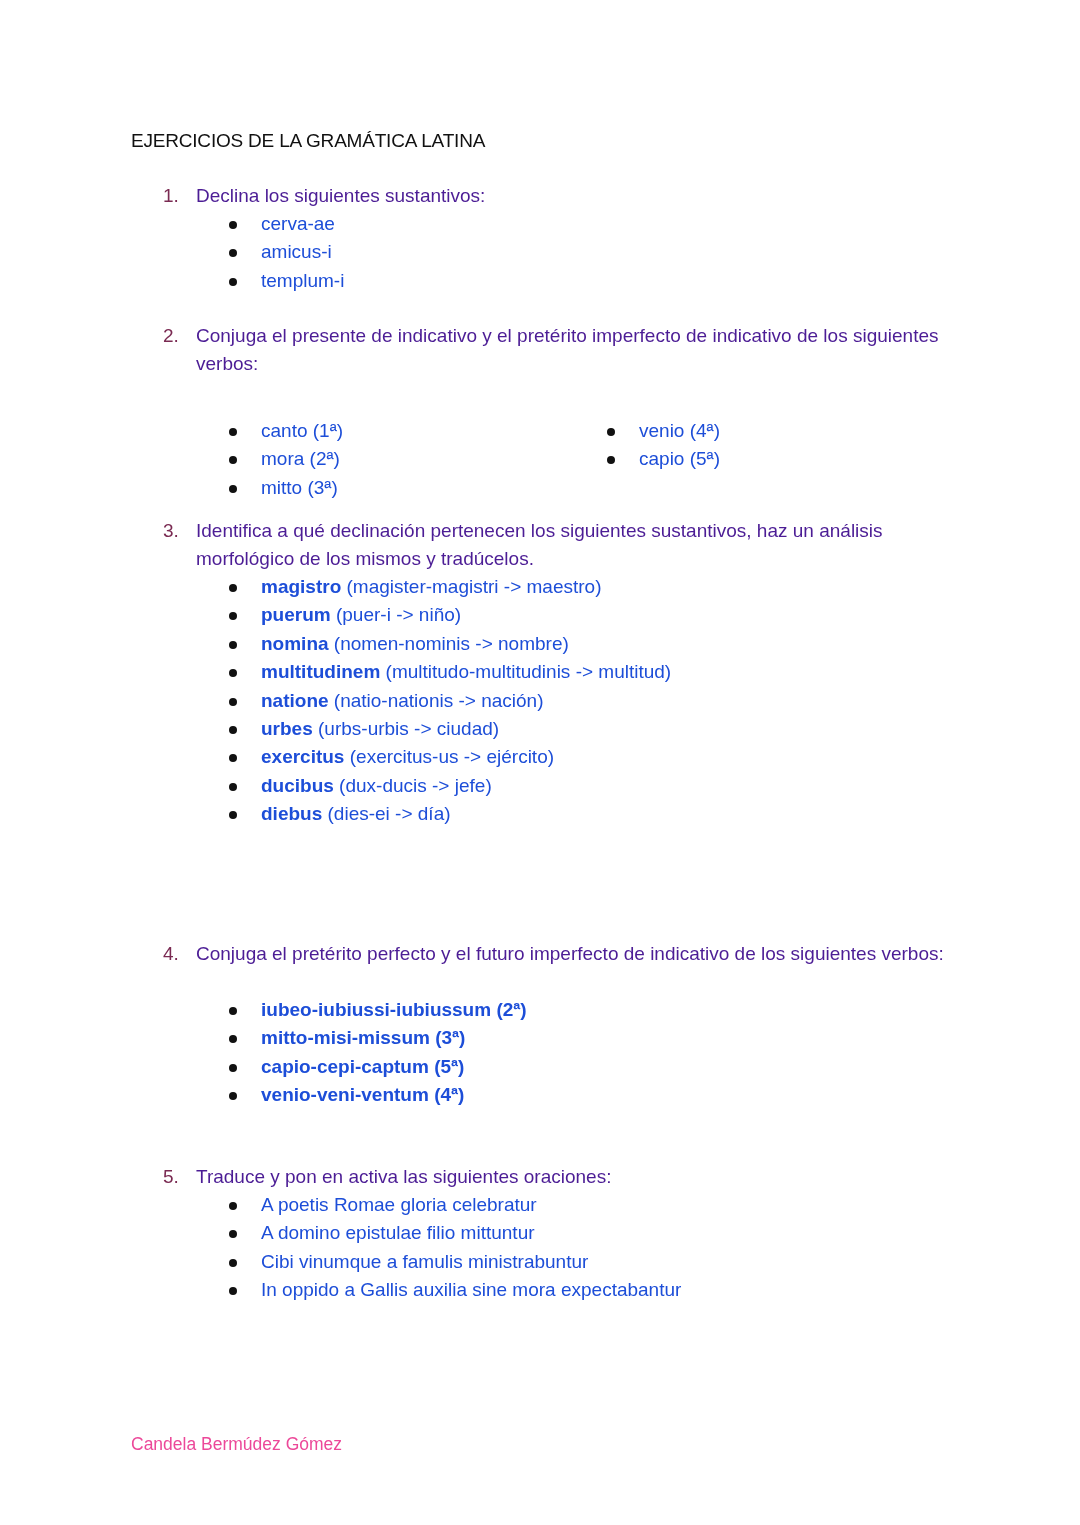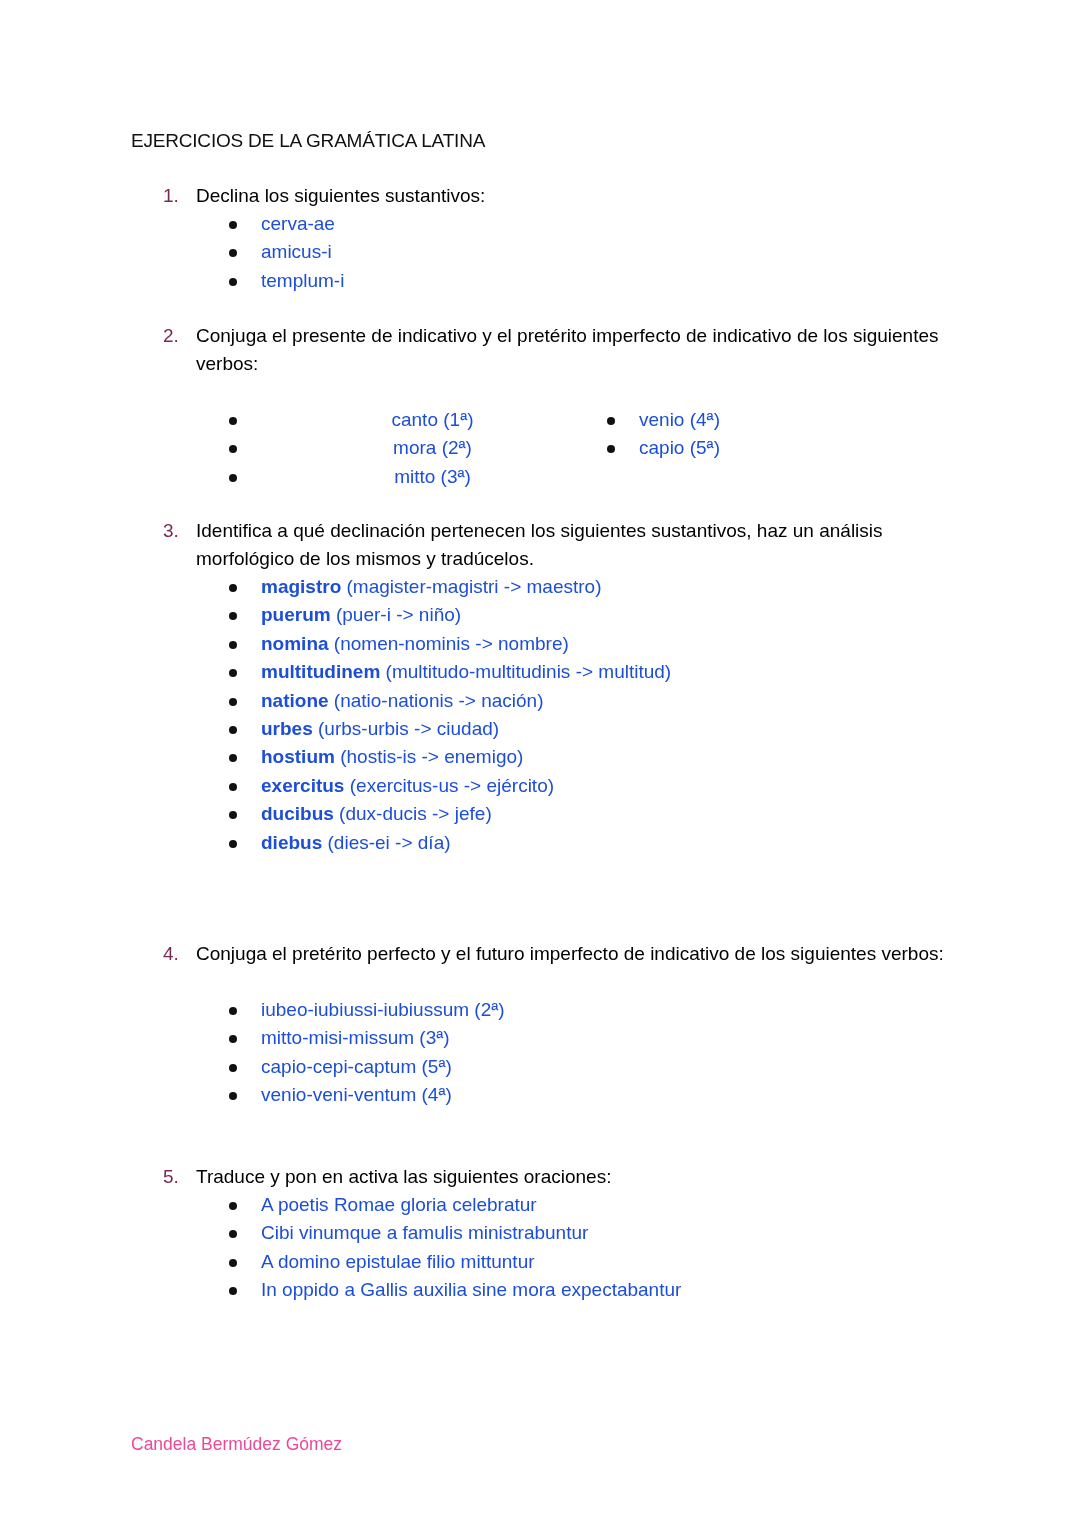--- a/index.html
+++ b/index.html
@@ -44,21 +44,21 @@
       display: flex;
       font-size: 19px;
       line-height: 28px;
     }
     .ex-num {
       width: 33px;
       color: #7a2a52;
       flex: 0 0 auto;
     }
     .ex-text {
-      color: #000000;
+      color: #4c1d95;
       flex: 1 1 auto;
       width: 740px;
     }
     .bullets {
       list-style: none;
       margin: 0;
       padding: 0;
       margin-left: 63px;
     }
     .bullets li {
@@ -104,21 +104,21 @@
       <li><span class="dot"></span><span>amicus-i</span></li>
       <li><span class="dot"></span><span>templum-i</span></li>
     </ul>
   </div>
 
   <div class="exercise" style="top:322px;">
     <div class="ex-head">
       <span class="ex-num">2.</span>
       <span class="ex-text">Conjuga el presente de indicativo y el pretérito imperfecto de indicativo de los siguientes verbos:</span>
     </div>
-    <div class="two-col" style="margin-top:28px;text-align:center;">
+    <div class="two-col" style="margin-top:39px;">
       <div class="col1">
         <ul class="bullets">
           <li><span class="dot"></span><span>canto (1ª)</span></li>
           <li><span class="dot"></span><span>mora (2ª)</span></li>
           <li><span class="dot"></span><span>mitto (3ª)</span></li>
         </ul>
       </div>
       <div>
         <ul class="bullets col2">
           <li><span class="dot"></span><span>venio (4ª)</span></li>
@@ -133,48 +133,47 @@
       <span class="ex-num">3.</span>
       <span class="ex-text">Identifica a qué declinación pertenecen los siguientes sustantivos, haz un análisis morfológico de los mismos y tradúcelos.</span>
     </div>
     <ul class="bullets">
       <li><span class="dot"></span><b>magistro</b><span> (magister-magistri -&gt; maestro)</span></li>
       <li><span class="dot"></span><b>puerum</b><span> (puer-i -&gt; niño)</span></li>
       <li><span class="dot"></span><b>nomina</b><span> (nomen-nominis -&gt; nombre)</span></li>
       <li><span class="dot"></span><b>multitudinem</b><span> (multitudo-multitudinis -&gt; multitud)</span></li>
       <li><span class="dot"></span><b>natione</b><span> (natio-nationis -&gt; nación)</span></li>
       <li><span class="dot"></span><b>urbes</b><span> (urbs-urbis -&gt; ciudad)</span></li>
-      <li><span class="dot"></span><b>hostium</b><span> (hostis-is -&gt; enemigo)</span></li>
       <li><span class="dot"></span><b>exercitus</b><span> (exercitus-us -&gt; ejército)</span></li>
       <li><span class="dot"></span><b>ducibus</b><span> (dux-ducis -&gt; jefe)</span></li>
       <li><span class="dot"></span><b>diebus</b><span> (dies-ei -&gt; día)</span></li>
     </ul>
   </div>
 
   <div class="exercise" style="top:940px;">
     <div class="ex-head">
       <span class="ex-num">4.</span>
       <span class="ex-text">Conjuga el pretérito perfecto y el futuro imperfecto de indicativo de los siguientes verbos:</span>
     </div>
-    <ul class="bullets" style="margin-top:28px;">
+    <ul class="bullets" style="margin-top:28px;font-weight:bold;">
       <li><span class="dot"></span><span>iubeo-iubiussi-iubiussum (2ª)</span></li>
       <li><span class="dot"></span><span>mitto-misi-missum (3ª)</span></li>
       <li><span class="dot"></span><span>capio-cepi-captum (5ª)</span></li>
       <li><span class="dot"></span><span>venio-veni-ventum (4ª)</span></li>
     </ul>
   </div>
 
   <div class="exercise" style="top:1163px;">
     <div class="ex-head">
       <span class="ex-num">5.</span>
       <span class="ex-text">Traduce y pon en activa las siguientes oraciones:</span>
     </div>
     <ul class="bullets">
       <li><span class="dot"></span><span>A poetis Romae gloria celebratur</span></li>
+      <li><span class="dot"></span><span>A domino epistulae filio mittuntur</span></li>
       <li><span class="dot"></span><span>Cibi vinumque a famulis ministrabuntur</span></li>
-      <li><span class="dot"></span><span>A domino epistulae filio mittuntur</span></li>
       <li><span class="dot"></span><span>In oppido a Gallis auxilia sine mora expectabantur</span></li>
     </ul>
   </div>
 
   <div class="footer">Candela Bermúdez Gómez</div>
 
 </div>
 
 </body></html>

